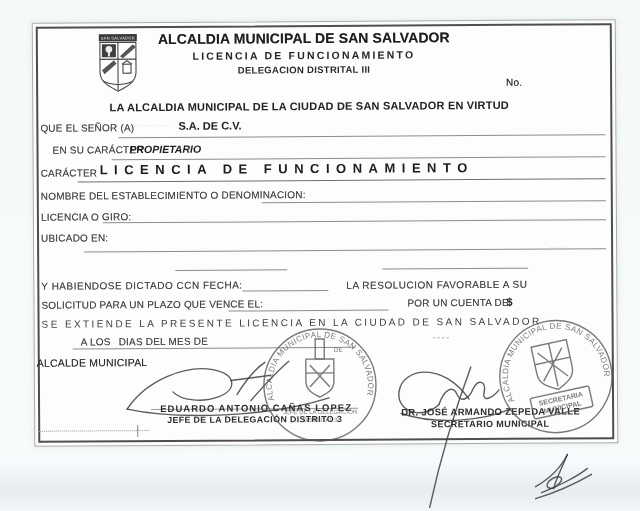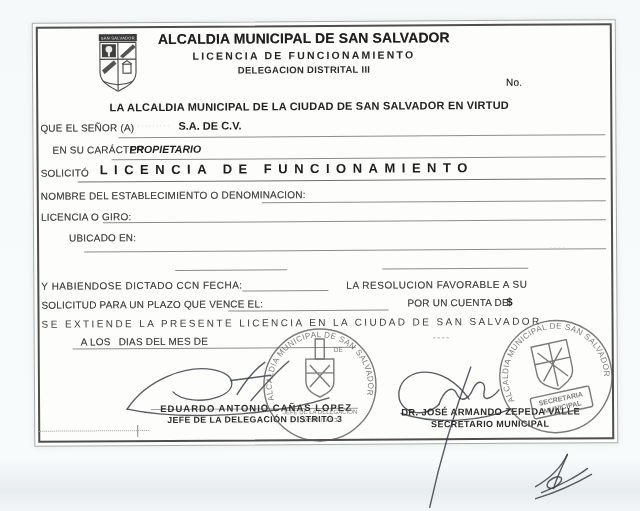--- a/index.html
+++ b/index.html
@@ -71,31 +71,31 @@
 
     <div class="abs lbl" style="left:41px; top:121px;">QUE EL SEÑOR (A)</div>
     <div class="abs faint" style="left:127px; top:120px; font-size:8px; letter-spacing:1px;">············</div>
     <div class="abs val" style="left:179px; top:119px;">S.A. DE C.V.</div>
     <div class="abs line" style="left:119px; top:136px; width:487px;"></div>
 
     <div class="abs lbl" style="left:41px; top:143px;padding-left:12px;">EN SU CARÁCTER</div>
     <div class="abs val" style="left:130px; top:142px; font-size:10.5px;font-style:italic;">PROPIETARIO</div>
     <div class="abs line" style="left:112px; top:158px; width:494px;"></div>
 
-    <div class="abs lbl" style="left:41px; top:166px;">SOLICITÓ</div>
+    <div class="abs lbl" style="left:41px; top:166px;">CARÁCTER</div>
     <div class="abs solval" style="left:100px; top:161px;">LICENCIA DE FUNCIONAMIENTO</div>
     <div class="abs line" style="left:78px; top:180px; width:528px; border-bottom-color:#6f6f6f;"></div>
 
     <div class="abs lbl" style="left:41px; top:189px;">NOMBRE DEL ESTABLECIMIENTO O DENOMINACION:</div>
     <div class="abs line" style="left:262px; top:202px; width:344px;"></div>
 
     <div class="abs lbl" style="left:41px; top:210px;">LICENCIA O GIRO:</div>
     <div class="abs line" style="left:103px; top:221px; width:503px;"></div>
 
-    <div class="abs lbl" style="left:41px; top:231px;margin-left:28px;">UBICADO EN:</div>
+    <div class="abs lbl" style="left:41px; top:231px;">UBICADO EN:</div>
     <div class="abs line" style="left:84px; top:250px; width:522px;"></div>
 
     <div class="abs line" style="left:175px; top:269px; width:112px;"></div>
     <div class="abs line" style="left:382px; top:269px; width:146px;"></div>
     <div class="abs faint" style="left:549px; top:244px; font-size:9px; letter-spacing:1.5px;">----</div>
 
     <div class="abs lbl" style="left:41px; top:279px; letter-spacing:.5px;">Y HABIENDOSE DICTADO CCN FECHA:</div>
     <div class="abs line" style="left:242px; top:290px; width:86px;"></div>
     <div class="abs lbl resol" style="left:346px; top:280px;">LA RESOLUCION FAVORABLE A SU</div>
 
@@ -104,20 +104,21 @@
     <div class="abs lbl" style="left:407px; top:298px;">POR UN CUENTA DE:</div>
     <div class="abs val" style="left:506px; top:297px;">$</div>
 
     <div class="abs spread" style="left:41px; top:317px;">SE EXTIENDE LA PRESENTE LICENCIA EN LA CIUDAD DE SAN SALVADOR</div>
 
     <div class="abs lbl" style="left:35px; top:335px;padding-left:45px;">A LOS</div>
     <div class="abs lbl" style="left:118px; top:335px;">DIAS DEL MES DE</div>
     <div class="abs line" style="left:72px; top:347px; width:283px;"></div>
     <div class="abs" style="left:432px; top:333px; font-size:9px; color:#8f8f8f; letter-spacing:1.5px;">----</div>
 
+    <div class="abs lbl b" style="left:36px; top:355px; font-size:10.5px;">ALCALDE MUNICIPAL</div>
 
     <svg class="abs sig" style="left:118px; top:356px;" width="215" height="62" viewBox="0 0 215 62">
       <path d="M 8,52 C 28,22 68,8 94,13 C 118,18 118,33 100,40 C 84,46 62,44 54,35"></path>
       <path d="M 8,52 C 58,63 150,61 210,42"></path>
       <path d="M 118,38 C 128,22 137,12 146,6"></path>
       <path d="M 132,44 C 146,28 158,15 170,5"></path>
       <path d="M 112,24 L 152,19"></path>
     </svg>
     <div class="abs strike" style="left:150px; top:408px; width:207px;"></div>
     <div class="abs name" style="left:150px; top:402px; width:210px;">EDUARDO ANTONIO CAÑAS LOPEZ</div>

